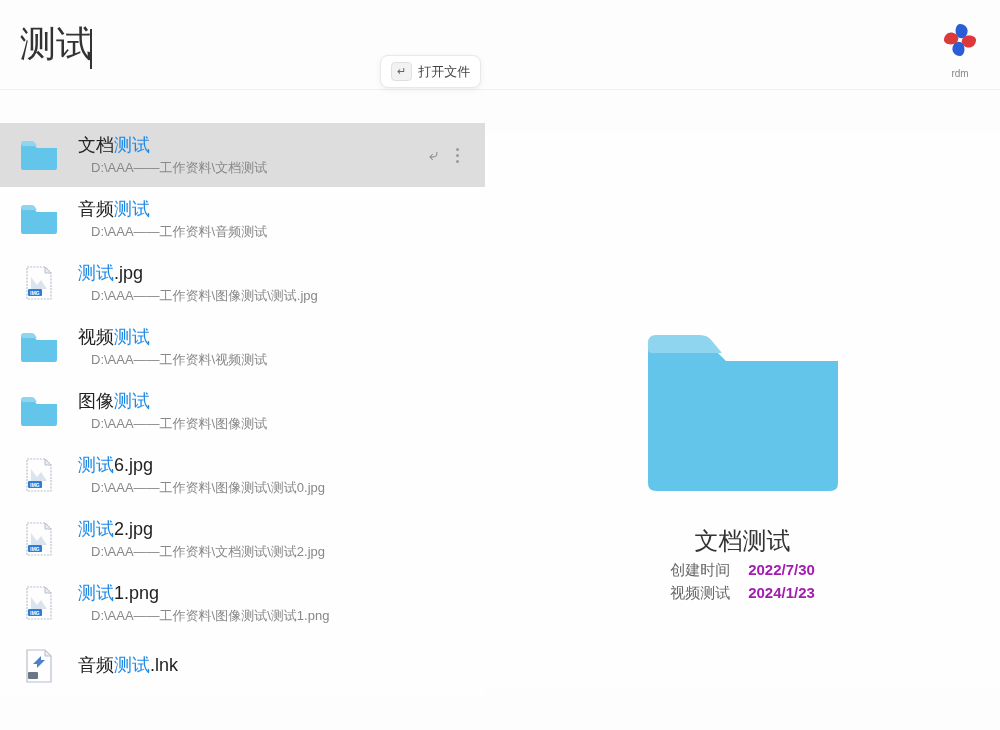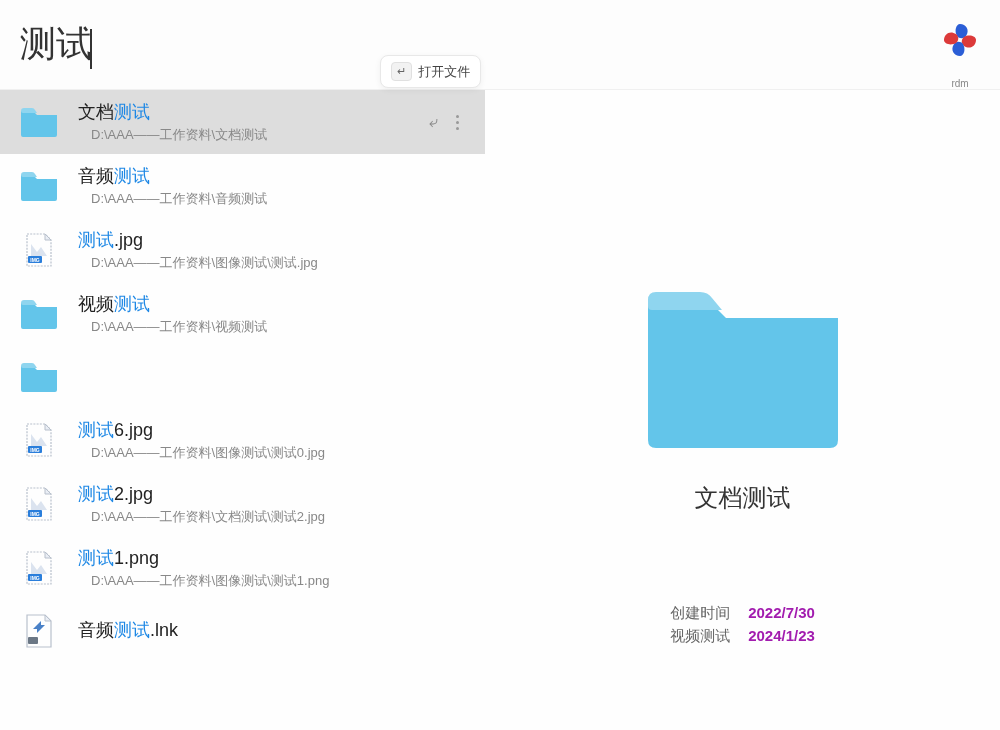--- a/index.html
+++ b/index.html
@@ -3,24 +3,24 @@
   <meta charset="utf-8">
   <style>
     * { margin: 0; padding: 0; box-sizing: border-box; font-family: -apple-system, "Segoe UI", "Microsoft YaHei", sans-serif; }
     body { width: 1000px; height: 730px; overflow: hidden; background: #fdfdfd; display: flex; flex-direction: column; }
     .header { height: 90px; display: flex; align-items: flex-start; justify-content: space-between; padding: 20px 20px 0 20px; position: relative; background: #fdfdfd; border-bottom: 1px solid #f0f0f0; }
     .search-area { flex: 1; }
     .search-caret { display:inline-block; width:2px; height:40px; background:#333; vertical-align:bottom; margin-left:-2px; animation:blink 1s infinite; }
     @keyframes blink { 50% { opacity: 0; } }
     .tooltip { position: absolute; left: 380px; top: 55px; background: #fff; border: 1px solid #e8e8e8; border-radius: 8px; padding: 6px 10px; display: flex; align-items: center; gap: 6px; font-size: 13px; color: #444; box-shadow: 0 2px 6px rgba(0,0,0,0.06); }
     .tooltip .enter-key { background: #f2f2f2; padding: 2px 5px; border-radius: 4px; font-size: 11px; color: #666; border:1px solid #e0e0e0; }
-    .logo-area { display: flex; flex-direction: column; align-items: center; gap:18px; }
+    .logo-area { display: flex; flex-direction: column; align-items: center; gap:8px; }
     .logo { width: 40px; height: 40px; position:relative; }
     .logo-text { font-size: 10px; color: #888; }
-    .content { flex: 1; display: flex; overflow: hidden; }
+    .content { flex: 1; display: flex; overflow: hidden; align-items: center; }
     .results { width: 485px; overflow-y: auto; background: #fefefe; }
     .result-item { display: flex; align-items: center; padding: 10px 18px; cursor: pointer; }
     .result-item.selected { background: #ddd; }
     .result-item .icon-box { width: 42px; height: 42px; margin-right: 18px; flex-shrink: 0; display:flex; align-items:center; justify-content:center; }
     .result-text { flex: 1; overflow:hidden; }
     .result-title { font-size: 18px; color: #222; margin-bottom: 2px; }
     .result-title .hl { color: #1e88e5; }
     .result-path { font-size: 13px; color: #888; white-space: nowrap; overflow:hidden; text-overflow: ellipsis; margin-left: 13px; }
     .result-actions { display: flex; align-items: center; gap: 18px; padding-right: 8px; }
     .action-icon { color: #888; font-size: 16px; }
@@ -122,20 +122,24 @@
           <div class="result-path">D:\AAA——工作资料\视频测试</div>
         </div>
       </div>
       <div class="result-item">
         <div class="icon-box">
           <svg class="folder-svg" viewBox="0 0 40 34">
             <path d="M2 6 H14 L18 10 H38 V30 Q38 32 36 32 H4 Q2 32 2 30 Z" fill="#63c5ea"></path>
             <path d="M2 6 Q2 3 5 3 H13 Q15 3 16 5 L18 8 H4 Q2 8 2 6 Z" fill="#8fd5ef"></path>
           </svg>
         </div>
+        <div class="result-text">
+          <div class="result-title"><span>图像</span><span class="hl">测试</span><span></span></div>
+          <div class="result-path">D:\AAA——工作资料\图像测试</div>
+        </div>
       </div>
       <div class="result-item">
         <div class="icon-box">
           <svg class="file-svg" viewBox="0 0 28 36">
             <path d="M2 2 H20 L26 8 V34 H2 Z" fill="#fefefe" stroke="#b8c0cc" stroke-width="1.2" stroke-dasharray="2,1.2"></path>
             <path d="M20 2 L20 8 L26 8 Z" fill="#eaeef5" stroke="#b8c0cc" stroke-width="1"></path>
             <path d="M6 12 L12 20 L16 15 L22 24 L6 24 Z" fill="#dbe3ef"></path>
             <rect x="3" y="24" width="14" height="7" rx="1" fill="#2a7edb"></rect>
             <text x="10" y="29.5" font-size="5" fill="white" text-anchor="middle" font-weight="bold">IMG</text>
           </svg>

